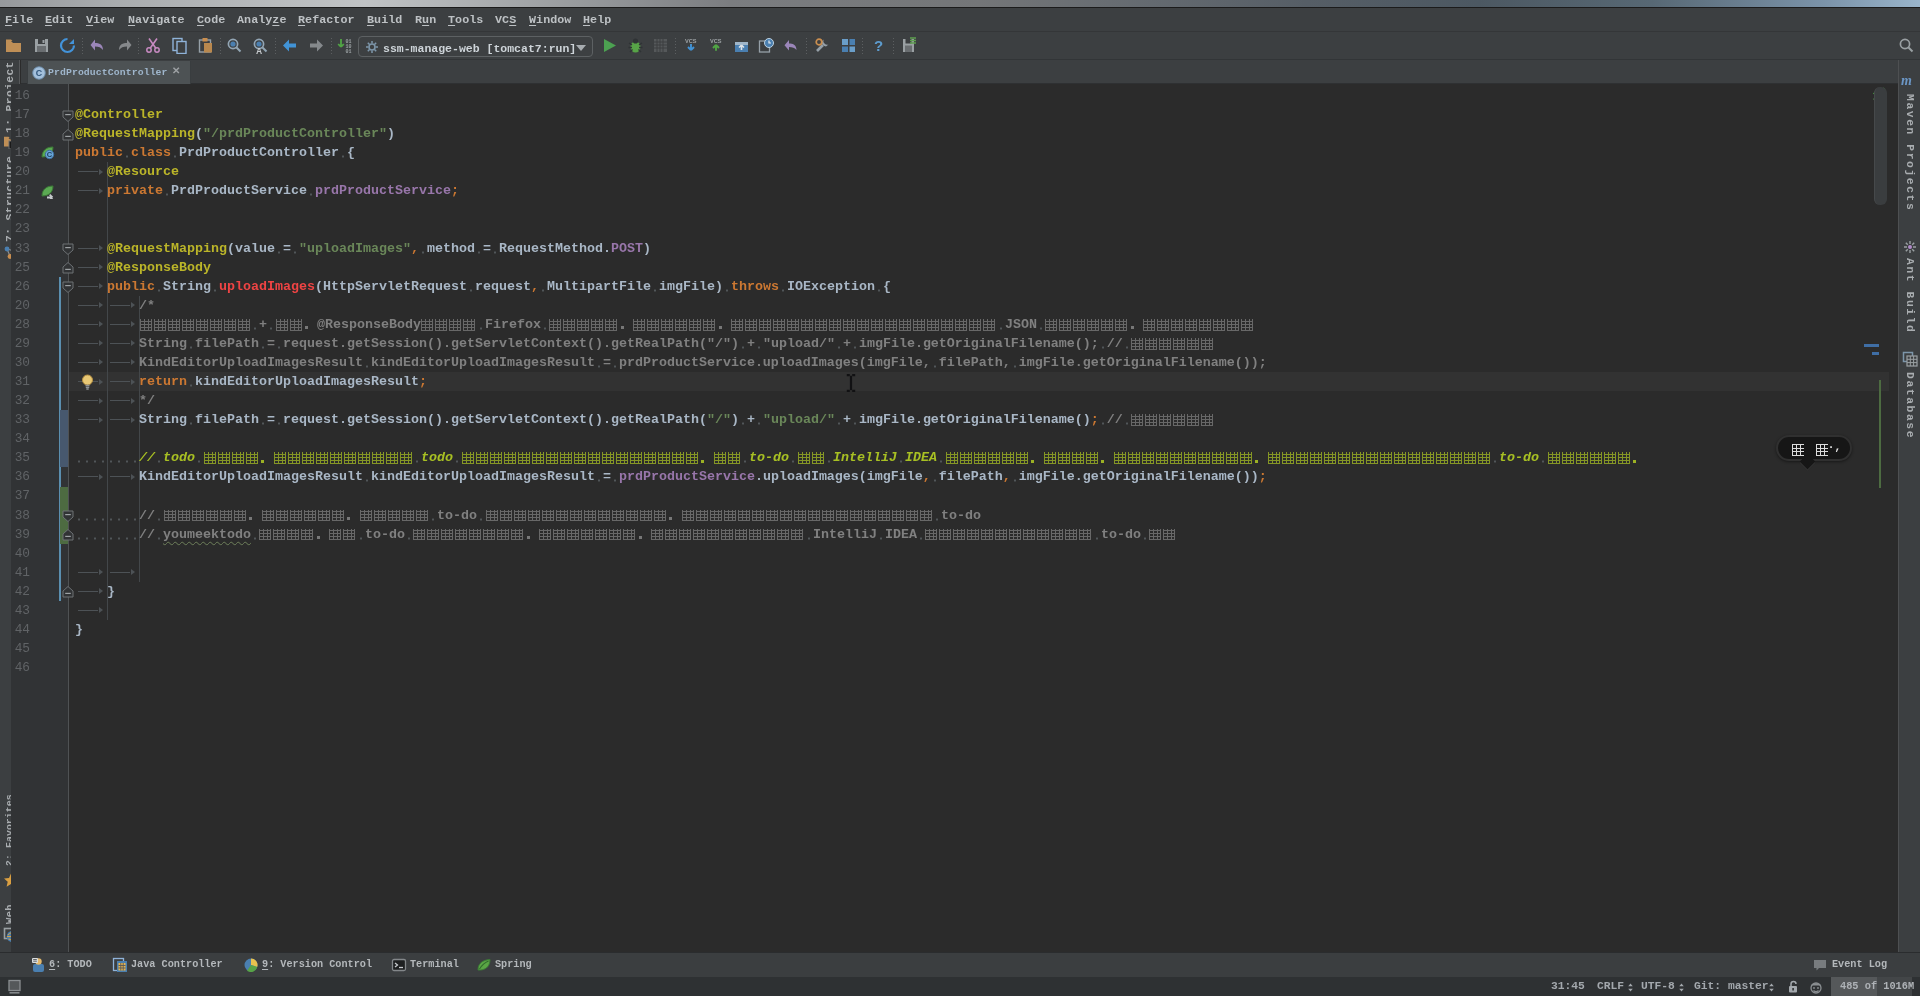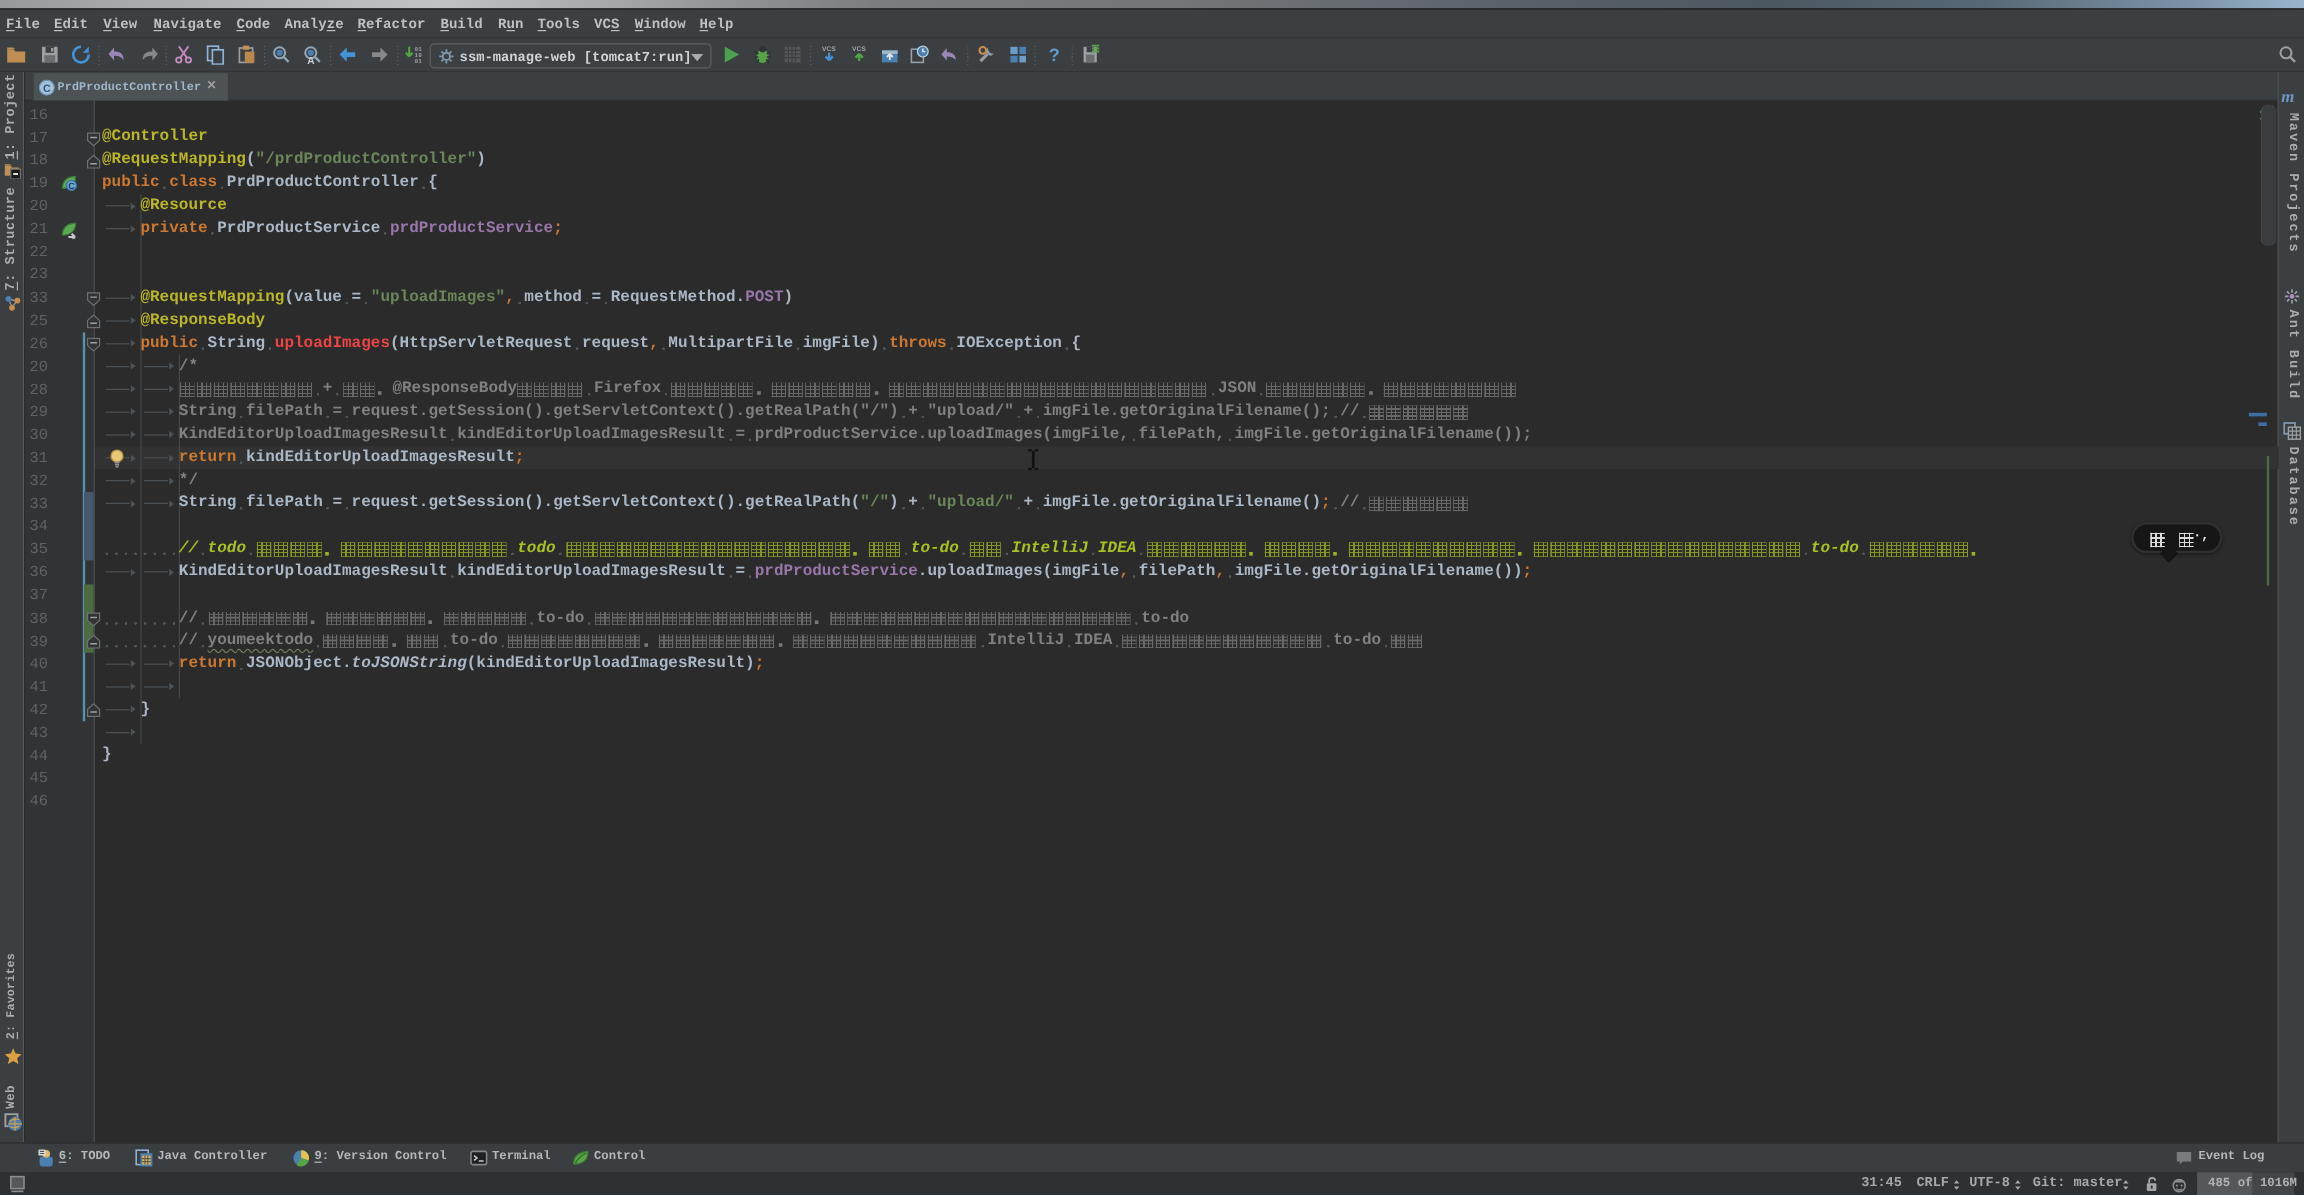--- a/index.html
+++ b/index.html
@@ -26,21 +26,21 @@
 #tab1 .tx{position:absolute;left:144px;top:4px;font:bold 10px "Liberation Sans",sans-serif;color:#9da1a4}
 
 #lstripe{left:0;top:60px;width:20px;height:892px;background:#3c3f41;border-right:1px solid #56585a}
 .vlab{position:absolute;font:bold 11.3px "Liberation Mono",monospace;color:#a9adb0;white-space:pre;transform-origin:0 0}
 .vl-up{transform:rotate(-90deg);letter-spacing:.4px}
 .vl-dn{transform:rotate(90deg);letter-spacing:1.6px}
 .vlab u{text-underline-offset:2px}
 
 #rstripe{left:1898px;top:60px;width:22px;height:892px;background:#3c3f41;border-left:1px solid #4e5052}
 
-#editor{left:21px;top:84px;width:1755px;height:868px;background:#2b2b2b}
+#editor{left:11px;top:84px;width:1755px;height:868px;background:#2b2b2b}
 #gutter{position:absolute;left:0;top:0;width:57px;height:868px;background:#313335}
 #gutsep{position:absolute;left:57px;top:0;width:1px;height:868px;background:#4f5254}
 .gn{position:absolute;left:0;width:19px;text-align:right;height:19.07px;line-height:19.07px;font-size:12.8px;color:#606366}
 #gutternums{position:absolute;left:0;top:0;width:57px;height:868px}
 .ln{position:absolute;left:64px;height:19.07px;line-height:19.07px;font-size:13.333px;font-weight:bold;color:#a9b7c6;white-space:pre}
 .k{color:#cc7832}
 .s{color:#6a8759}
 .c{color:#808080}
 .cu{color:#808080;text-decoration:underline wavy #6e7f5a;text-decoration-thickness:1px;text-underline-offset:2.5px}
 .td{color:#a8c023;font-style:italic}
@@ -367,21 +367,20 @@
 <div class="ln" style="top:230.84px"><i class="t"></i><i class="t"></i><span class="c"><i class="cj"></i><i class="cj"></i><i class="cj"></i><i class="cj"></i><i class="cj"></i><i class="cj"></i><i class="cj"></i><i class="cj"></i><span class="w"> </span>+<span class="w"> </span><i class="cj"></i><i class="cj"></i><i class="cp"></i>@ResponseBody<i class="cj"></i><i class="cj"></i><i class="cj"></i><i class="cj"></i><span class="w"> </span>Firefox<span class="w"> </span><i class="cj"></i><i class="cj"></i><i class="cj"></i><i class="cj"></i><i class="cj"></i><i class="cp"></i><i class="cj"></i><i class="cj"></i><i class="cj"></i><i class="cj"></i><i class="cj"></i><i class="cj"></i><i class="cp"></i><i class="cj"></i><i class="cj"></i><i class="cj"></i><i class="cj"></i><i class="cj"></i><i class="cj"></i><i class="cj"></i><i class="cj"></i><i class="cj"></i><i class="cj"></i><i class="cj"></i><i class="cj"></i><i class="cj"></i><i class="cj"></i><i class="cj"></i><i class="cj"></i><i class="cj"></i><i class="cj"></i><i class="cj"></i><span class="w"> </span>JSON<span class="w"> </span><i class="cj"></i><i class="cj"></i><i class="cj"></i><i class="cj"></i><i class="cj"></i><i class="cj"></i><i class="cp"></i><i class="cj"></i><i class="cj"></i><i class="cj"></i><i class="cj"></i><i class="cj"></i><i class="cj"></i><i class="cj"></i><i class="cj"></i></span></div>
 <div class="ln" style="top:249.91px"><i class="t"></i><i class="t"></i><span class="c">String<span class="w"> </span>filePath<span class="w"> </span>=<span class="w"> </span>request.getSession().getServletContext().getRealPath("/")<span class="w"> </span>+<span class="w"> </span>"upload/"<span class="w"> </span>+<span class="w"> </span>imgFile.getOriginalFilename();<span class="w"> </span>//<span class="w"> </span><i class="cj"></i><i class="cj"></i><i class="cj"></i><i class="cj"></i><i class="cj"></i><i class="cj"></i></span></div>
 <div class="ln" style="top:268.98px"><i class="t"></i><i class="t"></i><span class="c">KindEditorUploadImagesResult<span class="w"> </span>kindEditorUploadImagesResult<span class="w"> </span>=<span class="w"> </span>prdProductService.uploadImages(imgFile,<span class="w"> </span>filePath,<span class="w"> </span>imgFile.getOriginalFilename());</span></div>
 <div class="ln" style="top:288.05px"><i class="t"></i><i class="t"></i><span class="k">return<span class="w"> </span></span><span class="d">kindEditorUploadImagesResult</span><span class="p">;</span></div>
 <div class="ln" style="top:307.12px"><i class="t"></i><i class="t"></i><span class="c">*/</span></div>
 <div class="ln" style="top:326.19px"><i class="t"></i><i class="t"></i><span class="d">String<span class="w"> </span>filePath<span class="w"> </span>=<span class="w"> </span>request.getSession().getServletContext().getRealPath(</span><span class="s">"/"</span><span class="d">)<span class="w"> </span>+<span class="w"> </span></span><span class="s">"upload/"</span><span class="d"><span class="w"> </span>+<span class="w"> </span>imgFile.getOriginalFilename()</span><span class="p">;</span><span class="c"><span class="w"> </span>//<span class="w"> </span><i class="cj"></i><i class="cj"></i><i class="cj"></i><i class="cj"></i><i class="cj"></i><i class="cj"></i></span></div>
 <div class="ln" style="top:364.33px"><span class="w"> </span><span class="w"> </span><span class="w"> </span><span class="w"> </span><span class="w"> </span><span class="w"> </span><span class="w"> </span><span class="w"> </span><span class="td">//<span class="w"> </span>todo<span class="w"> </span><i class="cj"></i><i class="cj"></i><i class="cj"></i><i class="cj"></i><i class="cp"></i><i class="cj"></i><i class="cj"></i><i class="cj"></i><i class="cj"></i><i class="cj"></i><i class="cj"></i><i class="cj"></i><i class="cj"></i><i class="cj"></i><i class="cj"></i><span class="w"> </span>todo<span class="w"> </span><i class="cj"></i><i class="cj"></i><i class="cj"></i><i class="cj"></i><i class="cj"></i><i class="cj"></i><i class="cj"></i><i class="cj"></i><i class="cj"></i><i class="cj"></i><i class="cj"></i><i class="cj"></i><i class="cj"></i><i class="cj"></i><i class="cj"></i><i class="cj"></i><i class="cj"></i><i class="cp"></i><i class="cj"></i><i class="cj"></i><span class="w"> </span>to-do<span class="w"> </span><i class="cj"></i><i class="cj"></i><span class="w"> </span>IntelliJ<span class="w"> </span>IDEA<span class="w"> </span><i class="cj"></i><i class="cj"></i><i class="cj"></i><i class="cj"></i><i class="cj"></i><i class="cj"></i><i class="cp"></i><i class="cj"></i><i class="cj"></i><i class="cj"></i><i class="cj"></i><i class="cp"></i><i class="cj"></i><i class="cj"></i><i class="cj"></i><i class="cj"></i><i class="cj"></i><i class="cj"></i><i class="cj"></i><i class="cj"></i><i class="cj"></i><i class="cj"></i><i class="cp"></i><i class="cj"></i><i class="cj"></i><i class="cj"></i><i class="cj"></i><i class="cj"></i><i class="cj"></i><i class="cj"></i><i class="cj"></i><i class="cj"></i><i class="cj"></i><i class="cj"></i><i class="cj"></i><i class="cj"></i><i class="cj"></i><i class="cj"></i><i class="cj"></i><span class="w"> </span>to-do<span class="w"> </span><i class="cj"></i><i class="cj"></i><i class="cj"></i><i class="cj"></i><i class="cj"></i><i class="cj"></i><i class="cp"></i></span></div>
 <div class="ln" style="top:383.40px"><i class="t"></i><i class="t"></i><span class="d">KindEditorUploadImagesResult<span class="w"> </span>kindEditorUploadImagesResult<span class="w"> </span>=<span class="w"> </span></span><span class="f">prdProductService</span><span class="d">.uploadImages(imgFile</span><span class="p">,</span><span class="d"><span class="w"> </span>filePath</span><span class="p">,</span><span class="d"><span class="w"> </span>imgFile.getOriginalFilename())</span><span class="p">;</span></div>
 <div class="ln" style="top:421.54px"><span class="w"> </span><span class="w"> </span><span class="w"> </span><span class="w"> </span><span class="w"> </span><span class="w"> </span><span class="w"> </span><span class="w"> </span><span class="c">//<span class="w"> </span><i class="cj"></i><i class="cj"></i><i class="cj"></i><i class="cj"></i><i class="cj"></i><i class="cj"></i><i class="cp"></i><i class="cj"></i><i class="cj"></i><i class="cj"></i><i class="cj"></i><i class="cj"></i><i class="cj"></i><i class="cp"></i><i class="cj"></i><i class="cj"></i><i class="cj"></i><i class="cj"></i><i class="cj"></i><span class="w"> </span>to-do<span class="w"> </span><i class="cj"></i><i class="cj"></i><i class="cj"></i><i class="cj"></i><i class="cj"></i><i class="cj"></i><i class="cj"></i><i class="cj"></i><i class="cj"></i><i class="cj"></i><i class="cj"></i><i class="cj"></i><i class="cj"></i><i class="cp"></i><i class="cj"></i><i class="cj"></i><i class="cj"></i><i class="cj"></i><i class="cj"></i><i class="cj"></i><i class="cj"></i><i class="cj"></i><i class="cj"></i><i class="cj"></i><i class="cj"></i><i class="cj"></i><i class="cj"></i><i class="cj"></i><i class="cj"></i><i class="cj"></i><i class="cj"></i><i class="cj"></i><span class="w"> </span>to-do</span></div>
 <div class="ln" style="top:440.61px"><span class="w"> </span><span class="w"> </span><span class="w"> </span><span class="w"> </span><span class="w"> </span><span class="w"> </span><span class="w"> </span><span class="w"> </span><span class="c">//<span class="w"> </span></span><span class="cu">youmeektodo</span><span class="c"><span class="w"> </span><i class="cj"></i><i class="cj"></i><i class="cj"></i><i class="cj"></i><i class="cp"></i><i class="cj"></i><i class="cj"></i><span class="w"> </span>to-do<span class="w"> </span><i class="cj"></i><i class="cj"></i><i class="cj"></i><i class="cj"></i><i class="cj"></i><i class="cj"></i><i class="cj"></i><i class="cj"></i><i class="cp"></i><i class="cj"></i><i class="cj"></i><i class="cj"></i><i class="cj"></i><i class="cj"></i><i class="cj"></i><i class="cj"></i><i class="cp"></i><i class="cj"></i><i class="cj"></i><i class="cj"></i><i class="cj"></i><i class="cj"></i><i class="cj"></i><i class="cj"></i><i class="cj"></i><i class="cj"></i><i class="cj"></i><i class="cj"></i><span class="w"> </span>IntelliJ<span class="w"> </span>IDEA<span class="w"> </span><i class="cj"></i><i class="cj"></i><i class="cj"></i><i class="cj"></i><i class="cj"></i><i class="cj"></i><i class="cj"></i><i class="cj"></i><i class="cj"></i><i class="cj"></i><i class="cj"></i><i class="cj"></i><span class="w"> </span>to-do<span class="w"> </span><i class="cj"></i><i class="cj"></i></span></div>
-<div class="ln" style="top:459.68px"><i class="t"></i><i class="t"></i><span class="k">return<span class="w"> </span></span><span class="d">JSONObject.</span><span class="si2">toJSONString</span><span class="d">(kindEditorUploadImagesResult)</span><span class="p">;</span></div>
 <div class="ln" style="top:478.75px"><i class="t"></i><i class="t"></i></div>
 <div class="ln" style="top:497.82px"><i class="t"></i><span class="d">}</span></div>
 <div class="ln" style="top:516.89px"><i class="t"></i></div>
 <div class="ln" style="top:535.96px"><span class="d">}</span></div>
   <svg style="position:absolute;left:29px;top:61.4px" width="15" height="15" viewBox="0 0 15 15">
         <path d="M2,12 C2,5 7,2 13,2 C13,9 8,12 2,12 Z" fill="#5ba953" stroke="#3b7a36" stroke-width="1"></path>
         <circle cx="9.5" cy="9.5" r="4.2" fill="#69a6d8" stroke="#3f6f9e" stroke-width="1"></circle>
         <text x="9.5" y="12.4" text-anchor="middle" font-size="7.5" font-weight="bold" fill="#1c3c5c" font-family="Liberation Sans">C</text>
       </svg>
       <svg style="position:absolute;left:29px;top:99.5px" width="15" height="15" viewBox="0 0 15 15">
@@ -434,21 +433,21 @@
       <svg class="abs" style="left:391px;top:4px" width="16" height="16" viewBox="0 0 16 16">
         <rect x="1.5" y="2.5" width="13" height="11" rx="1.5" fill="#1e2021" stroke="#83878a" stroke-width="1.3"></rect>
         <path d="M4,6 l2.5,2 L4,10" stroke="#c7cbce" stroke-width="1.3" fill="none"></path>
         <path d="M8,10.5 h4" stroke="#c7cbce" stroke-width="1.3"></path>
       </svg>
       <span class="bi" style="left:410px">Terminal</span>
       <svg class="abs" style="left:476px;top:4px" width="16" height="16" viewBox="0 0 16 16">
         <path d="M2,13 C2,6 7,3 14,2.5 C14,10 9,13.5 2,13 Z" fill="#5aa545" stroke="#3b7a36" stroke-width="1"></path>
         <path d="M3.5,12 C6,8 9,5.5 12.5,4" stroke="#2f6b2b" stroke-width="1.1" fill="none"></path>
       </svg>
-      <span class="bi" style="left:495px">Control</span>
+      <span class="bi" style="left:495px">Spring</span>
       <svg class="abs" style="left:1812px;top:4px" width="16" height="16" viewBox="0 0 16 16">
         <path d="M2,3 h12 v8 h-7 l-2.5,2.5 v-2.5 h-2.5 z" fill="#787c7f"></path>
       </svg>
       <span class="bi" style="left:1832px">Event Log</span>
     </div>
 <div id="statusbar" class="abs">
       <svg class="abs" style="left:7px;top:2px" width="15" height="15" viewBox="0 0 15 15">
         <rect x="2" y="1.5" width="11" height="10" fill="#55585a" stroke="#8a8e91" stroke-width="1.3"></rect>
         <path d="M2.5,13.8 h10" stroke="#8a8e91" stroke-width="1.5"></path>
       </svg>

